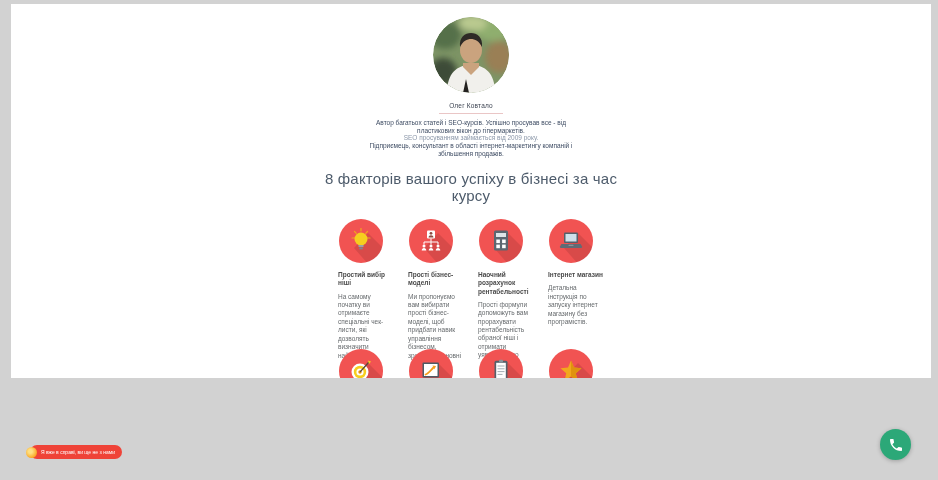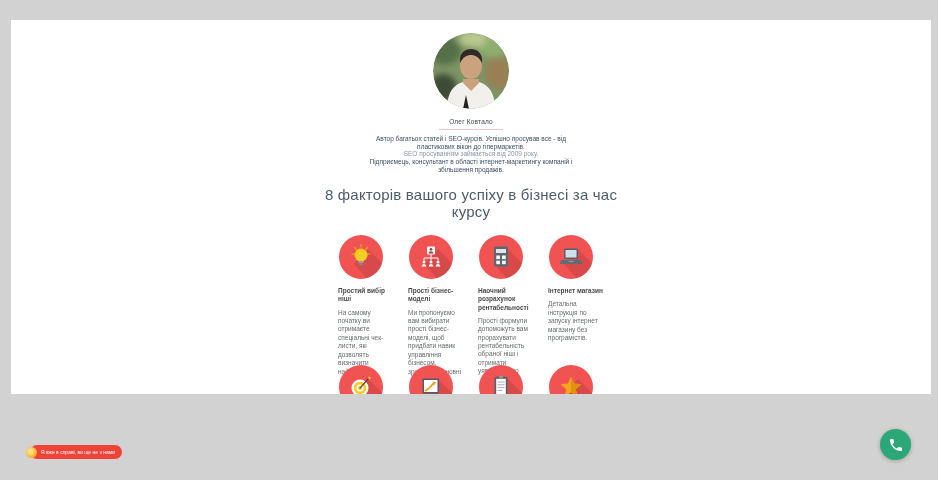--- a/index.html
+++ b/index.html
@@ -1,18 +1,18 @@
 <!DOCTYPE html>
 <html><head>
 <meta charset="utf-8">
 <style>
   * { margin:0; padding:0; box-sizing:border-box; }
   html,body { width:938px; height:480px; overflow:hidden; }
   body { background:#d2d2d2; font-family:"Liberation Sans","DejaVu Sans",sans-serif; position:relative; }
-  .page { position:absolute; left:11px; top:20px; width:920px; height:374px; background:#ffffff; overflow:hidden; }
+  .page { position:absolute; left:11px; top:4px; width:920px; height:374px; background:#ffffff; overflow:hidden; }
 
   .center-col { width:300px; margin:0 auto; text-align:center; }
 
   .avatar-wrap { margin:13px auto 0; width:76px; height:76px; border-radius:50%; overflow:hidden; }
 
   .profile-name { margin-top:9px; font-size:6.5px; color:#3d4452; letter-spacing:.2px; }
   .name-divider { width:64px; height:1px; background:#eac6c6; margin:4px auto 5px; }
 
   .bio { font-size:6.5px; line-height:1.18; color:#3e4c63; }
   .bio .line { display:block; }

